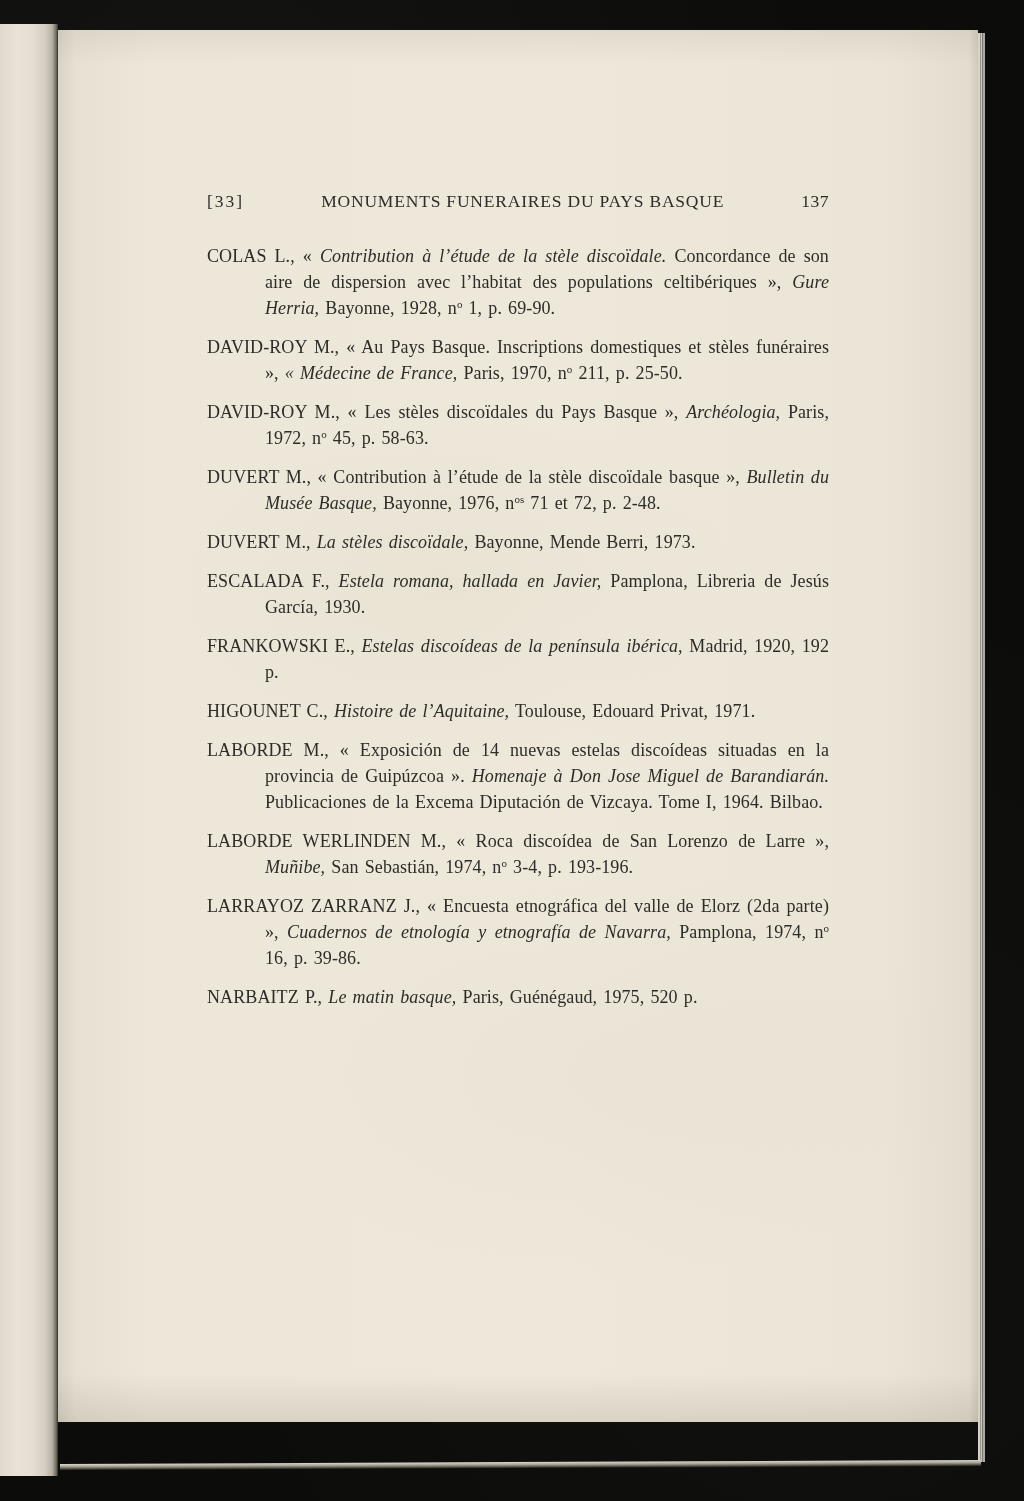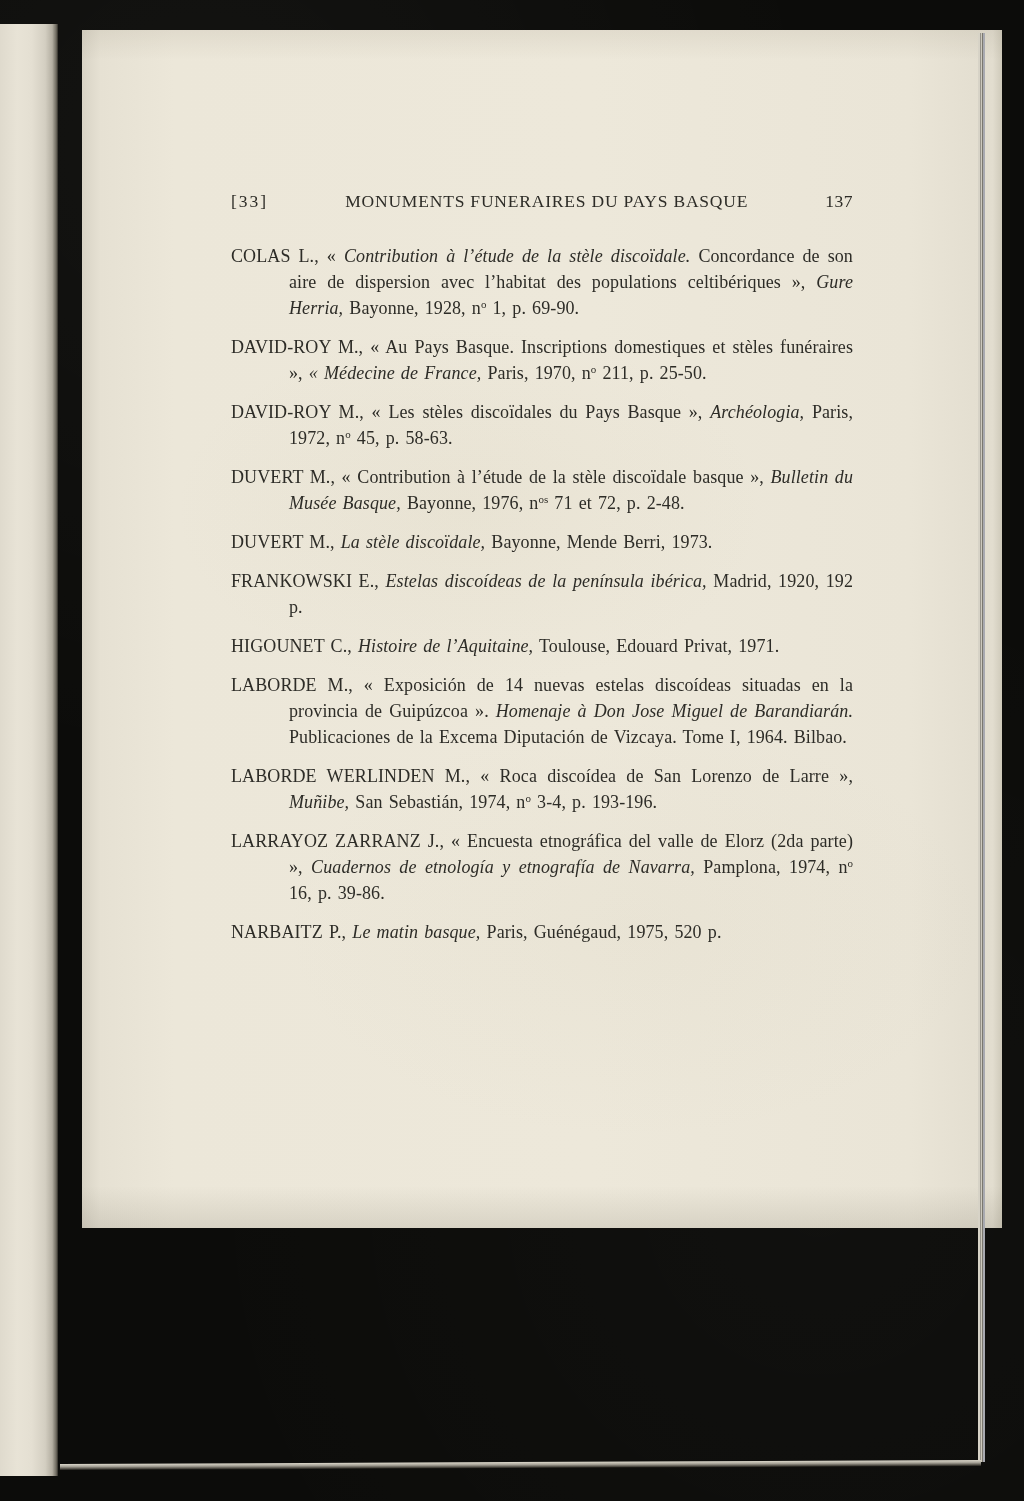--- a/index.html
+++ b/index.html
@@ -37,27 +37,26 @@
       #b4afa2 90%,
       #6e6a5f 97%,
       #2d2b25 100%);
   }
   
   .book-page {
     position: absolute;
     left: 58px;
     top: 30px;
     width: 920px;
-    height: 1198px;
+    height: 1392px;
     background:
       radial-gradient(ellipse 420px 260px at 42% 40%, rgba(196,186,156,0.10), transparent 70%),
       radial-gradient(ellipse 500px 300px at 60% 75%, rgba(190,182,155,0.08), transparent 70%),
       linear-gradient(180deg, rgba(120,110,90,0.10) 0%, rgba(0,0,0,0) 2.5%, rgba(0,0,0,0) 96.5%, rgba(90,85,70,0.14) 100%),
       linear-gradient(90deg, #d8d3c5 0%, #e6e1d3 2%, #ece7d9 10%, #ede8da 55%, #eae5d7 90%, #e2ddcf 99%, #cfcaba 100%);
-    margin-left: 24px;
   }
   
   .page-edge-right {
     position: absolute;
     left: 978px;
     top: 33px;
     width: 7px;
     height: 1429px;
     background: repeating-linear-gradient(90deg,
       #d7d3c7 0px, #d7d3c7 1.6px,
@@ -133,21 +132,22 @@
     <div class="page-header">
       <span class="section-marker">[33]</span>
       <span class="running-title">MONUMENTS FUNERAIRES DU PAYS BASQUE</span>
       <span class="page-number">137</span>
     </div>
     <div class="entries">
         <p class="entry"><span>COLAS L., « </span><i>Contribution à l’étude de la stèle discoïdale.</i><span> Concordance de son aire de dispersion avec l’habitat des populations celtibériques », </span><i>Gure Herria,</i><span> Bayonne, 1928, n</span><sup>o</sup><span> 1, p. 69-90.</span></p>
         <p class="entry"><span>DAVID-ROY M., « Au Pays Basque. Inscriptions domestiques et stèles funéraires », </span><i>« Médecine de France,</i><span> Paris, 1970, n</span><sup>o</sup><span> 211, p. 25-50.</span></p>
         <p class="entry"><span>DAVID-ROY M., « Les stèles discoïdales du Pays Basque », </span><i>Archéologia,</i><span> Paris, 1972, n</span><sup>o</sup><span> 45, p. 58-63.</span></p>
         <p class="entry"><span>DUVERT M., « Contribution à l’étude de la stèle discoïdale basque », </span><i>Bulletin du Musée Basque,</i><span> Bayonne, 1976, n</span><sup>os</sup><span> 71 et 72, p. 2-48.</span></p>
-        <p class="entry"><span>DUVERT M., </span><i>La stèle discoïdale,</i><span> Bayonne, Mende Berri, 1973.</span></p>
+        <p class="entry"><span>DUVERT M., </span><i>La stèles discoïdale,</i><span> Bayonne, Mende Berri, 1973.</span></p>
+        <p class="entry"><span>ESCALADA F., </span><i>Estela romana, hallada en Javier,</i><span> Pamplona, Libreria de Jesús García, 1930.</span></p>
         <p class="entry"><span>FRANKOWSKI E., </span><i>Estelas discoídeas de la península ibérica,</i><span> Madrid, 1920, 192 p.</span></p>
         <p class="entry"><span>HIGOUNET C., </span><i>Histoire de l’Aquitaine,</i><span> Toulouse, Edouard Privat, 1971.</span></p>
         <p class="entry"><span>LABORDE M., « Exposición de 14 nuevas estelas discoídeas situadas en la provincia de Guipúzcoa ». </span><i>Homenaje à Don Jose Miguel de Barandiarán.</i><span> Publicaciones de la Excema Diputación de Vizcaya. Tome I, 1964. Bilbao.</span></p>
         <p class="entry"><span>LABORDE WERLINDEN M., « Roca discoídea de San Lorenzo de Larre », </span><i>Muñibe,</i><span> San Sebastián, 1974, n</span><sup>o</sup><span> 3-4, p. 193-196.</span></p>
         <p class="entry"><span>LARRAYOZ ZARRANZ J., « Encuesta etnográfica del valle de Elorz (2da parte) », </span><i>Cuadernos de etnología y etnografía de Navarra,</i><span> Pamplona, 1974, n</span><sup>o</sup><span> 16, p. 39-86.</span></p>
         <p class="entry"><span>NARBAITZ P., </span><i>Le matin basque,</i><span> Paris, Guénégaud, 1975, 520 p.</span></p>
       </div>
   </div>
 </div>
 

